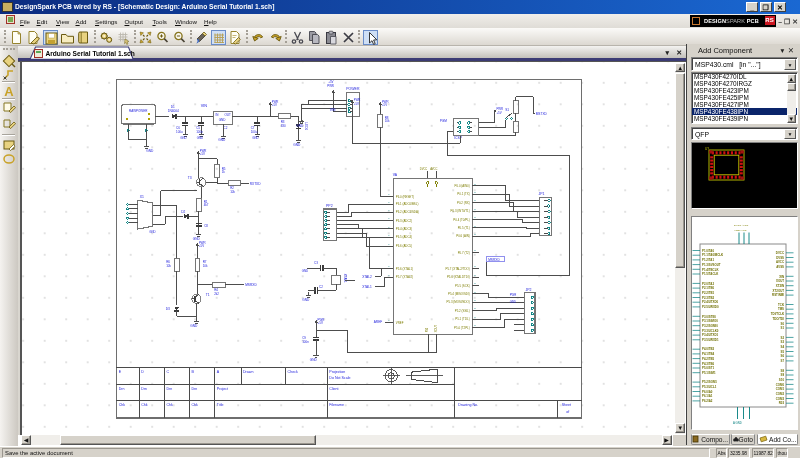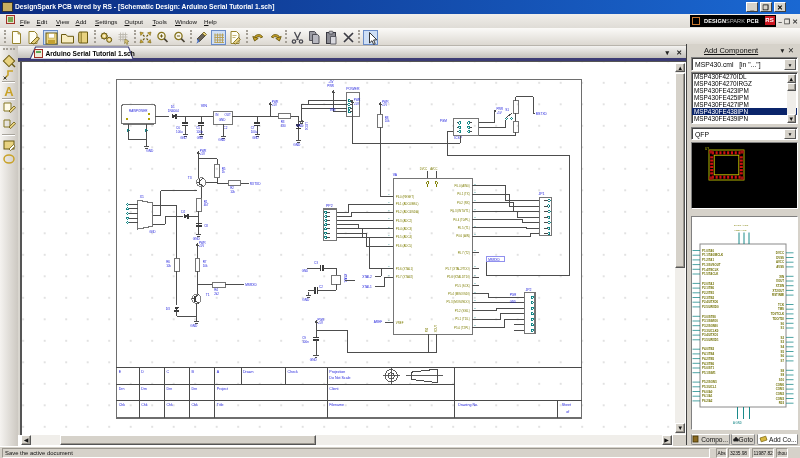--- a/index.html
+++ b/index.html
@@ -38,21 +38,21 @@
 .cedget{position:absolute;left:0;top:0;width:100%;height:1.2px;background:#555;}
 #dots{position:absolute;left:3.8px;top:1.2px;width:653px;height:372px;background-image:radial-gradient(circle,#9a9a9a 0.62px,rgba(0,0,0,0) 0.72px);background-size:21.5px 21.5px;background-position:11.95px 10.05px;}
 #schem{position:absolute;left:3.8px;top:1.2px;}
 .vscroll{position:absolute;left:657.3px;top:2px;width:10px;height:371px;background:#f0eeea;}
 .hscroll{position:absolute;left:3px;top:374px;width:650px;height:10.5px;background:#f0eeea;}
 .sbtn{position:absolute;background:#d6d2ca;border:1px solid #fff;border-right-color:#555;border-bottom-color:#555;box-shadow:inset -1px -1px 0 #9a968e;}
 .sthumb{position:absolute;background:#d6d2ca;border:1px solid #fff;border-right-color:#555;border-bottom-color:#555;box-shadow:inset -1px -1px 0 #9a968e;}
 .arr{position:absolute;font-size:6px;color:#111;line-height:8px;width:100%;text-align:center;}
 #corner{position:absolute;left:655px;top:374px;width:13px;height:11px;background:#d6d2ca;}
 #rpanel{position:absolute;left:686px;top:44px;width:114px;height:401px;background:#d6d2ca;border-left:1.5px solid #404040;}
-#rpanel .title{position:absolute;left:17px;top:2px;font-size:7.5px;color:#111;text-decoration:underline;}
+#rpanel .title{position:absolute;left:11px;top:2px;font-size:7.5px;color:#111;}
 #rpanel .tctl{position:absolute;right:6px;top:2px;font-size:7.5px;color:#222;}
 .combo{position:absolute;left:4px;width:107px;height:14px;background:#fff;border:1px solid #808080;border-right-color:#fff;border-bottom-color:#fff;box-shadow:inset 1px 1px 0 #404040;font-size:6.8px;line-height:13px;padding-left:3px;color:#000;}
 .dd{position:absolute;right:1px;top:1px;width:12px;height:10.5px;background:#d6d2ca;border:1px solid #fff;border-right-color:#555;border-bottom-color:#555;text-align:center;font-size:5px;line-height:10px;color:#111;}
 #list{position:absolute;left:4px;top:27.5px;width:107px;height:52px;background:#fff;border:1px solid #808080;border-right-color:#fff;border-bottom-color:#fff;box-shadow:inset 1px 1px 0 #404040;overflow:hidden;}
 .row{height:7.15px;font-size:6.4px;line-height:7.15px;padding-left:2px;color:#000;white-space:nowrap;}
 .row.sel{background:#0a246a;color:#fff;}
 #lsb{position:absolute;right:1px;top:1px;width:9.5px;height:49px;background:#f0eeea;}
 #black{position:absolute;left:4px;top:98px;width:107px;height:67px;background:#000;border:1px solid #808080;border-right-color:#fff;border-bottom-color:#fff;}
 #prev{position:absolute;left:4px;top:171.5px;width:107px;height:214px;background:#fff;border:1px solid #808080;border-right-color:#fff;border-bottom-color:#fff;}
 .btab{position:absolute;top:389.5px;height:11.5px;background:#d6d2ca;border:1px solid #888;border-top-color:#fff;font-size:6.6px;line-height:10px;color:#111;text-align:center;border-radius:0 0 2px 2px;}

